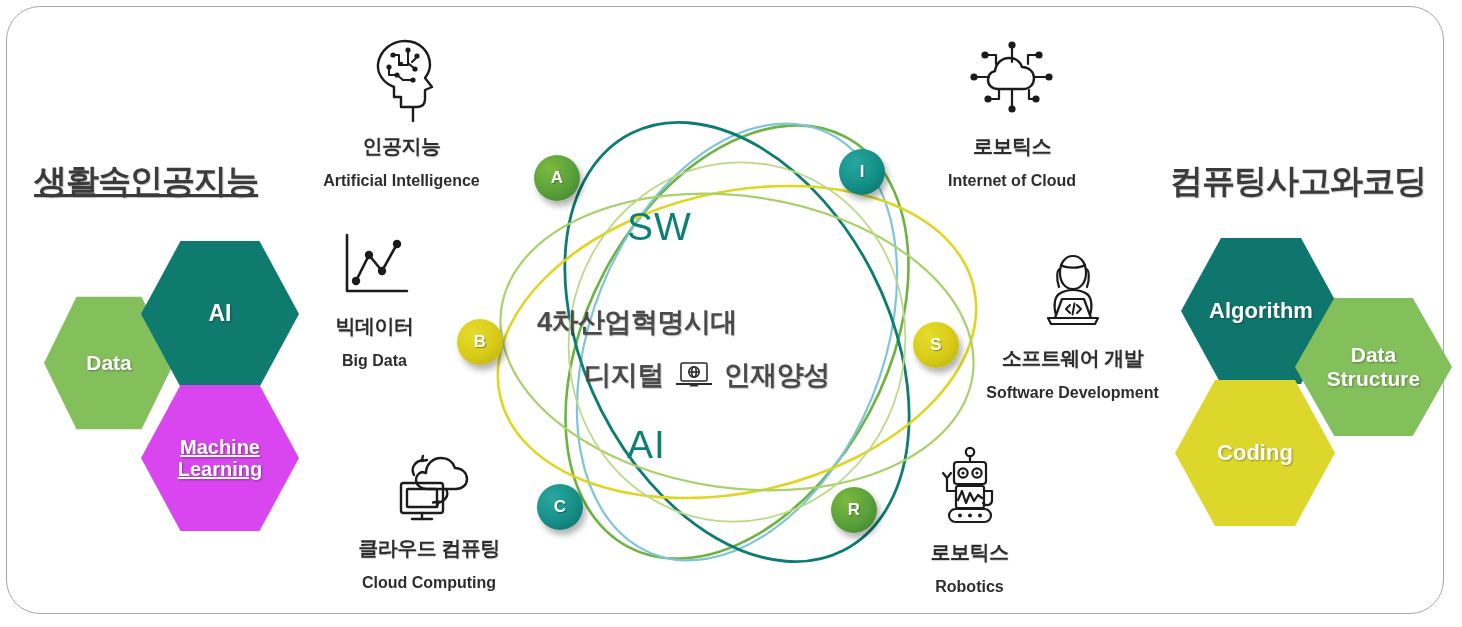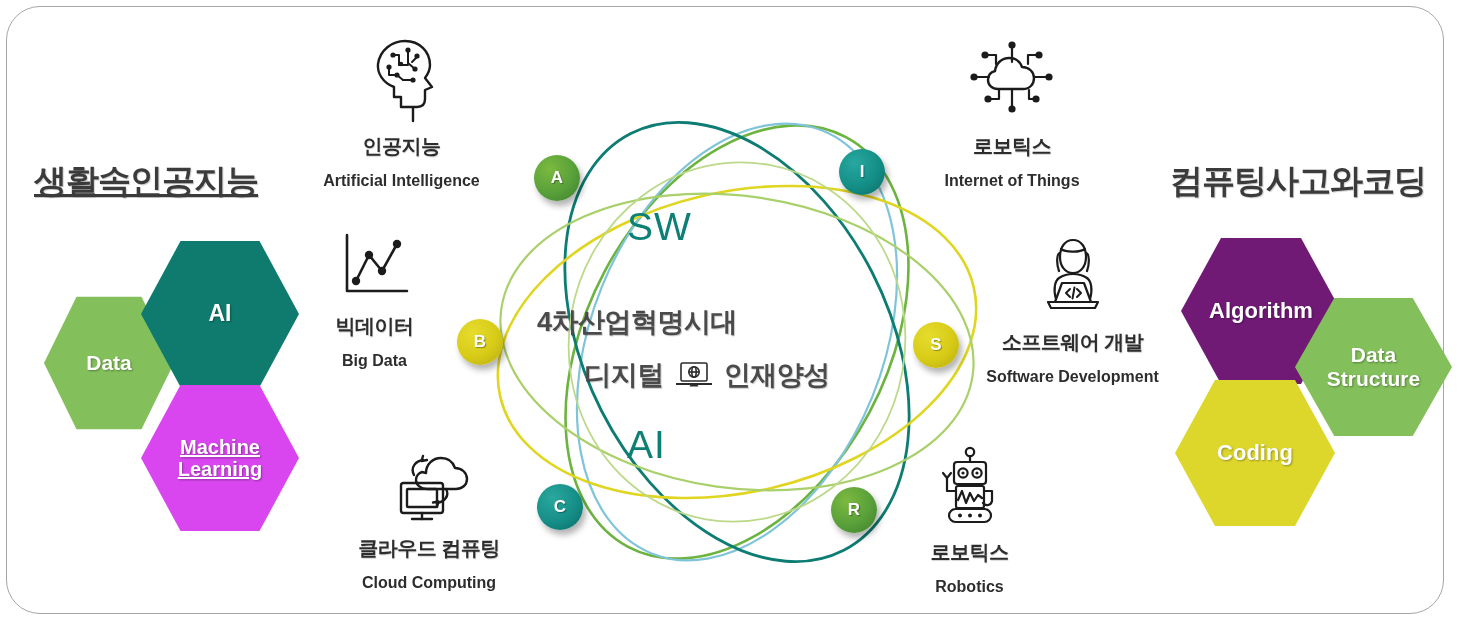--- a/index.html
+++ b/index.html
@@ -50,41 +50,41 @@
     padding:0 8px;
   }
   .hex span{display:block;}
 
   
   #hex-data{left:37px;top:287px;width:130px;height:138px;background:#83bf5a;font-size:21px;}
   #hex-ai{left:134px;top:231px;width:158px;height:152px;background:#0e7b6e;font-size:23px;}
   #hex-ml{left:134px;top:375px;width:158px;height:152px;background:#d946ef;font-size:20px;text-decoration:underline;}
 
   
-  #hex-algorithm{left:1174px;top:228px;width:160px;height:152px;background:#701a75;font-size:22px;}
+  #hex-algorithm{left:1174px;top:228px;width:160px;height:152px;background:#0f766e;font-size:22px;}
   #hex-datastructure{left:1288px;top:288px;width:157px;height:144px;background:#83bf5a;font-size:21px;}
   #hex-coding{left:1168px;top:370px;width:160px;height:152px;background:#ddd72c;font-size:22px;}
 
   
   .kw{position:absolute;text-align:center;}
   .kw .icon{display:block;margin:0 auto 6px auto;}
   .kw .ko{
     display:block;font-weight:bold;color:#2d2d2d;
     font-size:20px;white-space:nowrap;letter-spacing:-0.5px;
     text-shadow:0.6px 0.6px 1px rgba(0,0,0,.18);
   }
   .kw .en{
     display:block;font-weight:bold;color:#2d2d2d;
     font-size:16px;white-space:nowrap;margin-top:12px;
   }
   #kw-ai{left:292px;top:30px;width:205px;}
   #kw-bigdata{left:300px;top:222px;width:135px;}
   #kw-cloud{left:332px;top:438px;width:180px;}
   #kw-iot{left:910px;top:30px;width:190px;}
-  #kw-sw{left:958px;top:228px;width:215px;}
+  #kw-sw{left:958px;top:244px;width:215px;}
   #kw-robot{left:890px;top:438px;width:145px;}
 
   
   #center-art{position:absolute;left:420px;top:95px;width:620px;height:480px;}
   #center-art svg{display:block;}
 
   .ctext{
     position:absolute;white-space:nowrap;
   }
   #c-sw{left:620px;top:198px;width:160px;font-size:39px;color:#0d8075;font-weight:normal;letter-spacing:1px;}
@@ -281,21 +281,21 @@
             <circle cx="9" cy="40" r="3.6"></circle>
               <circle cx="84" cy="40" r="3.6"></circle>
             <circle cx="20" cy="18" r="3.6"></circle>
               <circle cx="74" cy="18" r="3.6"></circle>
             <circle cx="23" cy="62" r="3.6"></circle>
               <circle cx="71" cy="62" r="3.6"></circle>
           </g>
         </svg>
       </span>
       <span class="ko">로보틱스</span>
-      <span class="en">Internet of Things</span>
+      <span class="en">Internet of Cloud</span>
     </div>
 
     <div class="kw" id="kw-sw">
       <span class="icon">
         <svg width="78" height="84" viewBox="0 0 78 84" fill="none" stroke="#1b1b1b" stroke-width="2.2" stroke-linecap="round" stroke-linejoin="round">
           <path d="M26 22 c0 -10 5 -17 13 -17 c8 0 13 7 13 17 c0 9 -5 16 -13 16 c-8 0 -13 -7 -13 -16 Z"></path>
           <path d="M27 14 c4 3 18 4 24 0"></path>
           <path d="M26 18 c-3 0 -4 10 -1 18"></path>
           <path d="M52 18 c3 0 4 10 1 18"></path>
           <path d="M22 64 c-3 -10 -1 -18 3 -21 c3 -2 8 -4 14 -4 c6 0 11 2 14 4 c4 3 6 11 3 21"></path>

